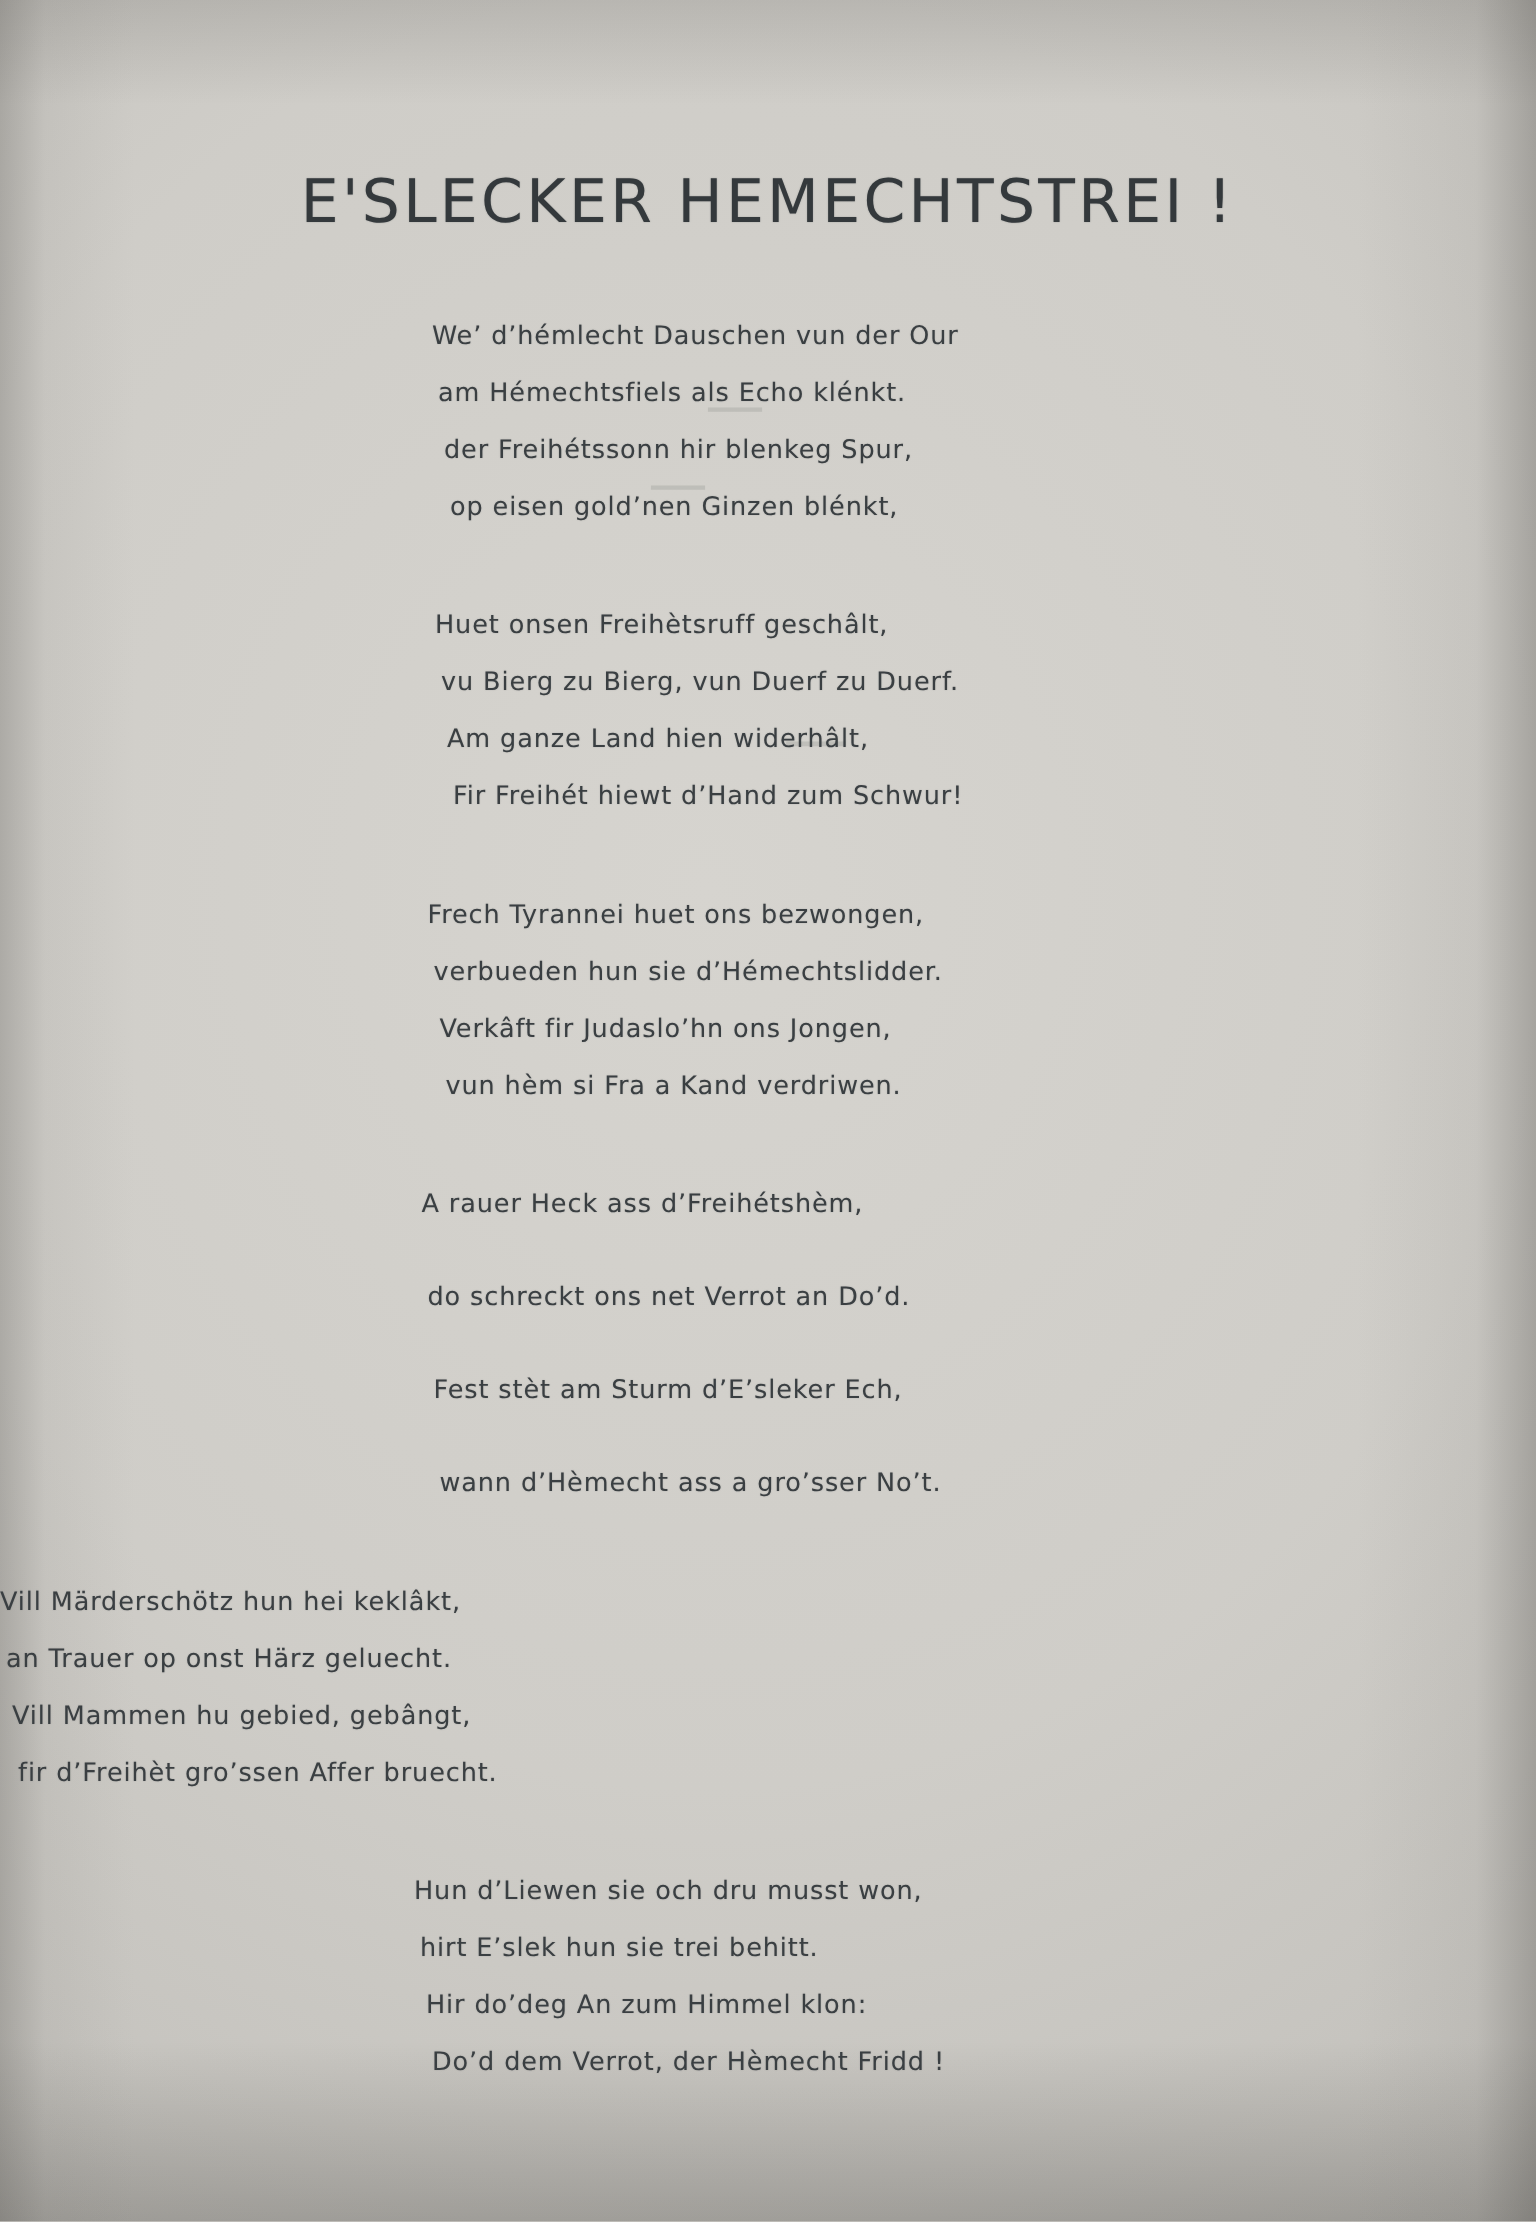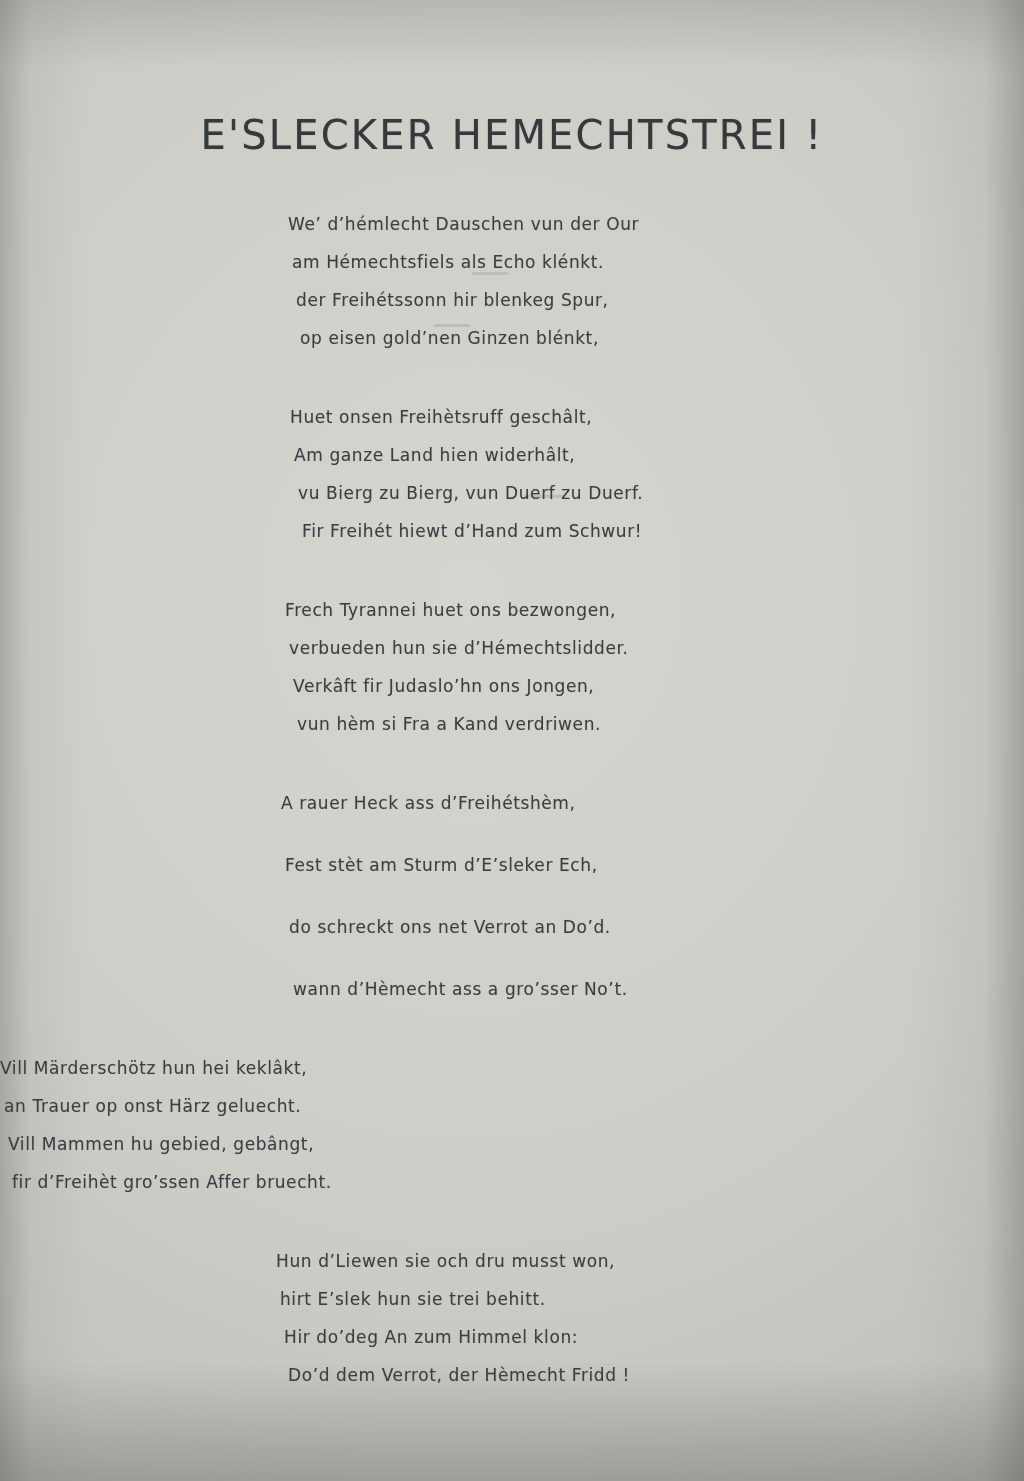--- a/index.html
+++ b/index.html
@@ -119,36 +119,36 @@
 
       <div class="stanza">
         <div class="line">We’ d’hémlecht Dauschen vun der Our</div>
         <div class="line">am Hémechtsfiels als Echo klénkt.</div>
         <div class="line">der Freihétssonn hir blenkeg Spur,</div>
         <div class="line">op eisen gold’nen Ginzen blénkt,</div>
       </div>
 
       <div class="stanza">
         <div class="line">Huet onsen Freihètsruff geschâlt,</div>
+        <div class="line">vu Bierg zu Bierg, vun Duerf zu Duerf.</div>
         <div class="line">Am ganze Land hien widerhâlt,</div>
-        <div class="line">vu Bierg zu Bierg, vun Duerf zu Duerf.</div>
         <div class="line">Fir Freihét hiewt d’Hand zum Schwur!</div>
       </div>
 
       <div class="stanza">
         <div class="line">Frech Tyrannei huet ons bezwongen,</div>
         <div class="line">verbueden hun sie d’Hémechtslidder.</div>
         <div class="line">Verkâft fir Judaslo’hn ons Jongen,</div>
         <div class="line">vun hèm si Fra a Kand verdriwen.</div>
       </div>
 
       <div class="stanza">
         <div class="line">A rauer Heck ass d’Freihétshèm,</div>
+        <div class="line">do schreckt ons net Verrot an Do’d.</div>
         <div class="line">Fest stèt am Sturm d’E’sleker Ech,</div>
-        <div class="line">do schreckt ons net Verrot an Do’d.</div>
         <div class="line">wann d’Hèmecht ass a gro’sser No’t.</div>
       </div>
 
       <div class="stanza">
         <div class="line">Vill Märderschötz hun hei keklâkt,</div>
         <div class="line">an Trauer op onst Härz geluecht.</div>
         <div class="line">Vill Mammen hu gebied, gebângt,</div>
         <div class="line">fir d’Freihèt gro’ssen Affer bruecht.</div>
       </div>
 

